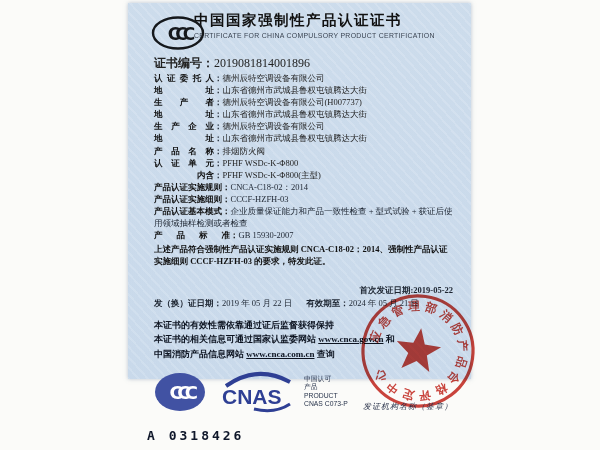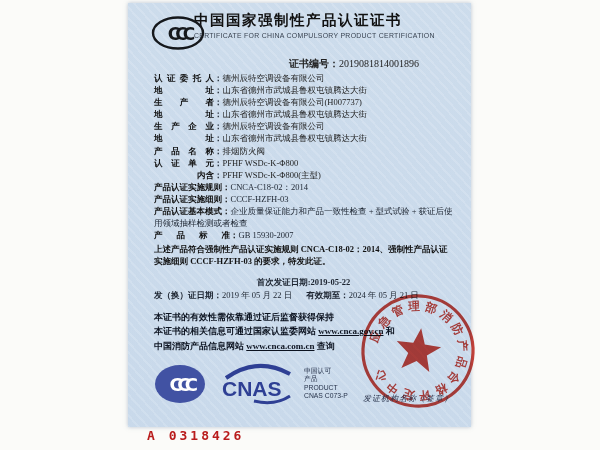--- a/index.html
+++ b/index.html
@@ -2,73 +2,73 @@
 <html><head>
 <meta charset="utf-8">
 <style>
   * { margin:0; padding:0; box-sizing:border-box; }
   html,body { width:600px; height:450px; }
   body { background:#fdfdfb; font-family:"Liberation Serif", serif; position:relative; overflow:hidden; }
 
   .page { position:absolute; inset:0; background:#fbfbf9; }
 
   .cert {
-    position:absolute; left:128px; top:3px; width:343px; height:424px;
+    position:absolute; left:128px; top:3px; width:343px; height:376px;
     background:#cfdeed;
     background-image:
       repeating-linear-gradient(48deg, rgba(255,255,255,.10) 0 2px, rgba(182,202,224,.10) 2px 7px),
       linear-gradient(#cfdeed,#cbdbec);
     color:#1c2430;
     padding:8px 18px 0 26px;
     box-shadow:0 0 4px rgba(120,140,170,.5);
     font-size:8.5px;
     line-height:11px;
   }
 
   
   .hdr { position:relative; height:44px; }
   .ccc-mark { position:absolute; left:-4px; top:4px; }
   .hdr-titles { padding-left:40px; }
   .title { font-size:14.5px; font-weight:bold; letter-spacing:1.5px; color:#111; padding-top:4px; }
   .subtitle { font-family:"Liberation Sans", sans-serif; font-size:6.9px; color:#3a4452; letter-spacing:.3px; margin-top:4px; }
 
-  .certno { text-align:right; padding-right:34px; font-size:10px; margin:3px 0 4px; color:#222; }
+  .certno { padding-right:34px; font-size:12px; margin:3px 0 4px; color:#222; }
   .certno b { font-weight:bold; }
 
   
   .row { display:flex; line-height:11.3px; margin-bottom:.8px; }
   .lbl { font-weight:bold; color:#111; display:inline-block; width:60px; text-align:justify; text-align-last:justify; flex:none; }
   .lbl.compact { text-align-last:right; }
   .lbl.wide { width:76px; }
   .colon { font-weight:bold; flex:none; }
   .val { color:#222; }
   .models { padding-left:68px; line-height:10.2px; color:#222; }
   .models div { margin-bottom:.5px; }
   .regs p { line-height:11.6px; margin-bottom:.6px; }
   .regs .lblin { font-weight:bold; color:#111; }
 
   .statement { font-weight:bold; line-height:12px; margin-top:1px; color:#111; }
 
-  .first-issue { text-align:center; font-weight:bold; margin-top:10px; line-height:11.5px; }
+  .first-issue { text-align:right; font-weight:bold; margin-top:18px; line-height:11.5px; }
   .issue-line { margin-top:1px; line-height:12px; }
   .issue-line .lblin { font-weight:bold; }
   .issue-line .gap { display:inline-block; width:14px; }
 
   .notice { font-weight:bold; font-size:9px; line-height:14.2px; margin-top:9px; color:#0c1320; }
   .notice .url { text-decoration:underline; }
 
   
   .logorow { display:flex; align-items:center; margin-top:5px; height:52px; position:relative; }
   .cnas-wrap { margin-left:14px; }
   .accred { font-family:"Liberation Sans", sans-serif; font-size:6.8px; line-height:8.6px; color:#26324a; margin-left:10px; }
   .issuer-caption { position:absolute; right:0; bottom:6px; font-size:8px; color:#273048; font-style:italic; letter-spacing:1px; z-index:3; }
 
   .seal { position:absolute; right:-8px; top:287px; width:122px; height:122px; z-index:2; mix-blend-mode:multiply; opacity:.92; transform:rotate(8deg); }
 
-  .serial { position:absolute; left:147px; top:428px; color:#b91c1c; font-family:"DejaVu Sans Mono", monospace; font-size:13px; font-weight:bold; letter-spacing:3px; }
+  .serial { position:absolute; left:147px; top:428px; color:#0f172a; font-family:"DejaVu Sans Mono", monospace; font-size:13px; font-weight:bold; letter-spacing:3px; }
 </style>
 </head>
 <body>
 
 <div class="page">
   <div class="cert">
 
     <div class="hdr">
       <svg class="ccc-mark" width="56" height="36" viewBox="0 0 56 36">
         <ellipse cx="28" cy="18" rx="25" ry="15.5" fill="none" stroke="#15181c" stroke-width="2.4"></ellipse>

